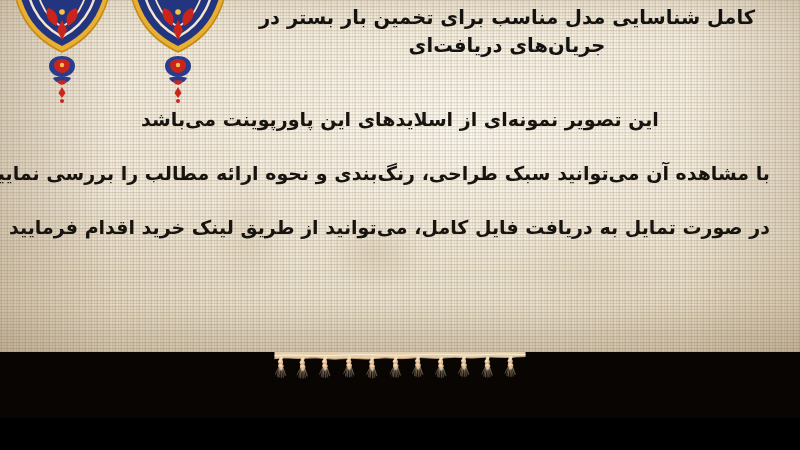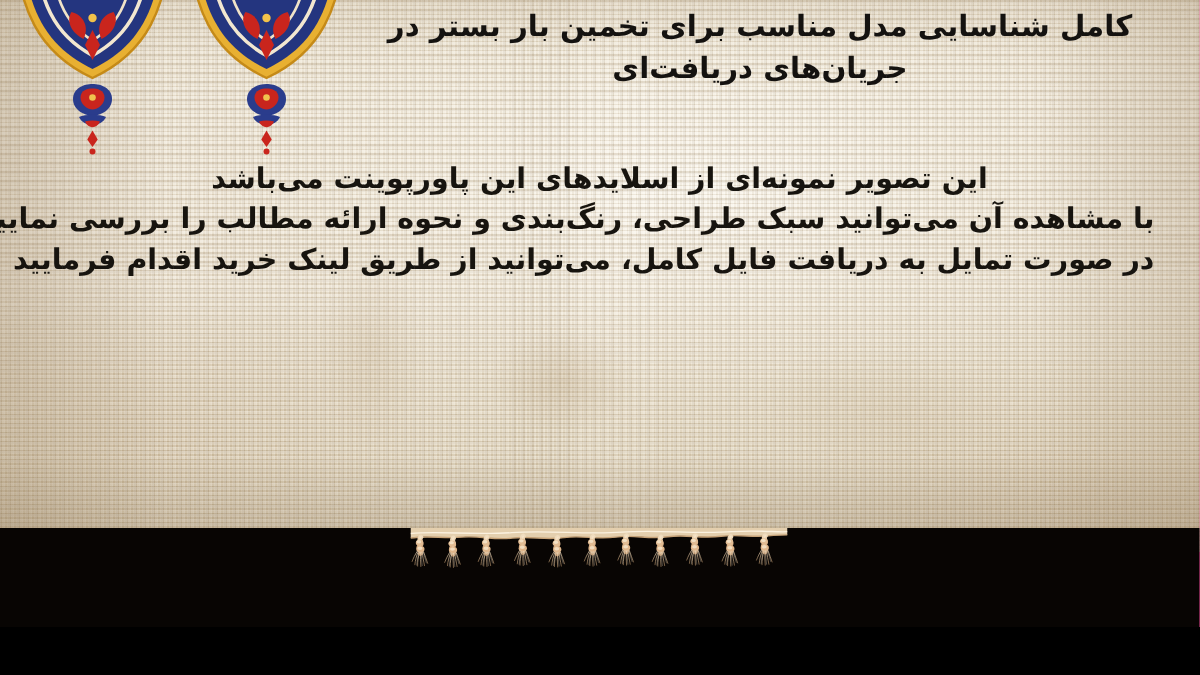--- a/index.html
+++ b/index.html
@@ -128,21 +128,21 @@
     top: 108px;
     right: 30px;
     left: 30px;
     text-align: center;
   }
   .body-line {
     font-family: "DejaVu Sans", sans-serif;
     font-size: 19px;
     font-weight: 600;
     color: #17140f;
-    margin-bottom: 5px;
+    margin-bottom: 32px;
     white-space: nowrap;
   }
   .body-line:last-child { margin-bottom: 17px; }
 </style>
 </head>
 <body>
 
 <div id="slide">
 
   <div class="bg-base"></div>

